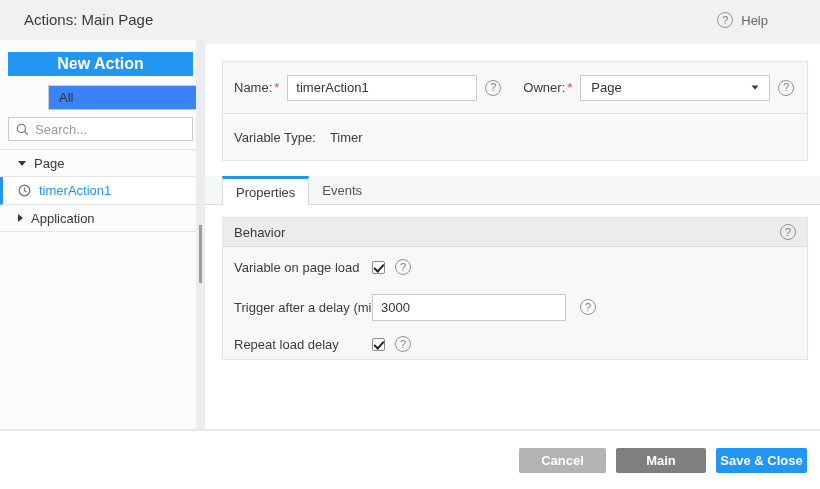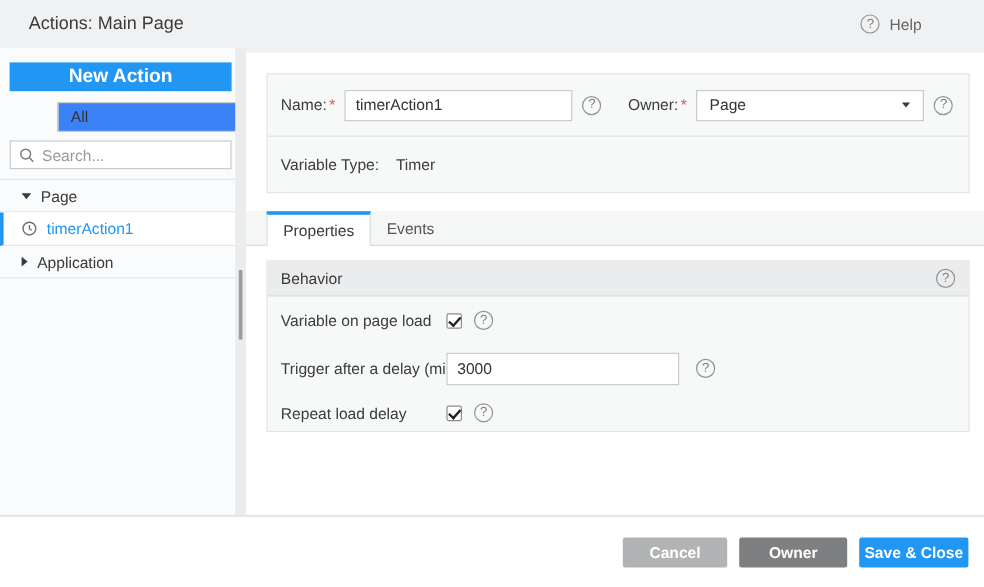--- a/index.html
+++ b/index.html
@@ -197,17 +197,17 @@
         <span class="checkbox checked"></span>
         <span class="qicon gap10"></span>
       </div>
     </div>
 
   </div>
 
   <div class="footer-divider"></div>
   <div class="footer">
     <button class="btn btn-cancel">Cancel</button>
-    <button class="btn btn-save">Owner</button>
+    <button class="btn btn-save">Main</button>
     <button class="btn btn-save-close">Save &amp; Close</button>
   </div>
 
 </div>
 
 </body></html>

